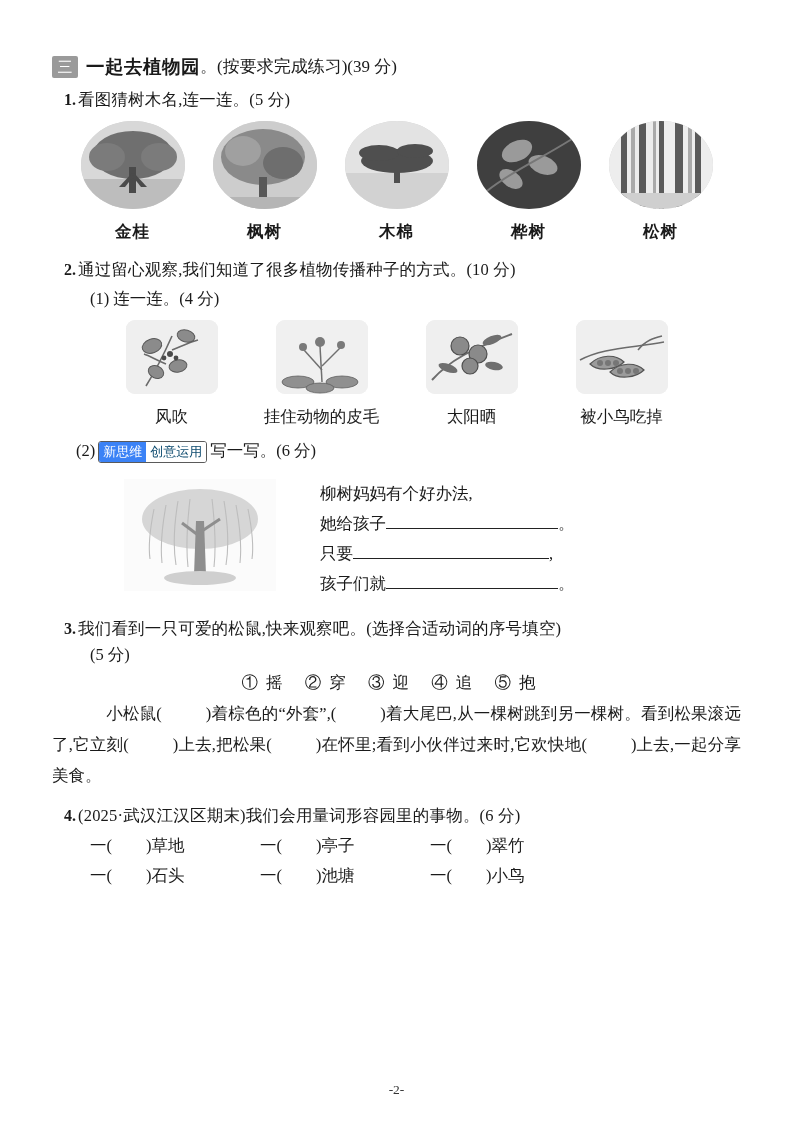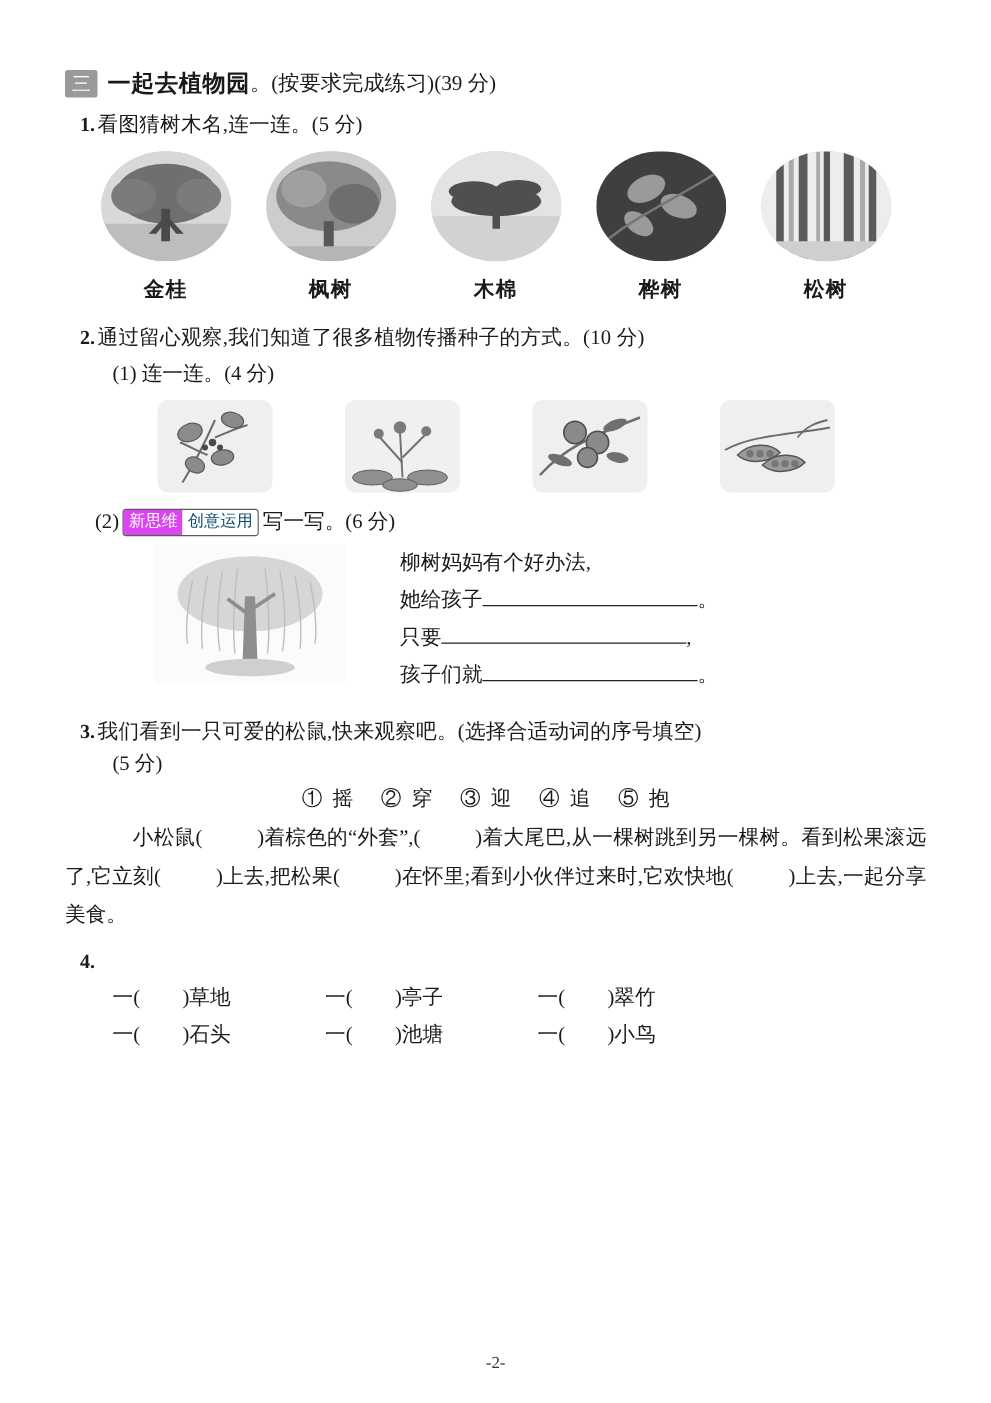--- a/index.html
+++ b/index.html
@@ -142,39 +142,39 @@
     display: inline-flex;
     align-items: center;
     vertical-align: middle;
     margin: 0 3px;
     border: 1px solid #5a5a5a;
     border-radius: 3px;
     overflow: hidden;
     height: 20px;
   }
   .badge-dark {
-    background: #d946ef;
+    background: #3b82f6;
     color: #fff;
     font-size: 13px;
     padding: 0 4px;
     line-height: 20px;
     font-family: "DejaVu Sans", sans-serif;
   }
   .badge-light {
     background: #fff;
     color: #0c4a6e;
     font-size: 13px;
     padding: 0 4px;
     line-height: 20px;
     font-family: "DejaVu Sans", sans-serif;
   }
   
   .willow-block {
     display: flex;
-    margin-top: 6px;
+    margin-top: 16px;
   }
   .willow-img {
     width: 152px;
     height: 112px;
     margin-left: 72px;
     flex: none;
   }
   .willow-img svg { display:block; width:100%; height:100%; }
   .willow-lines {
     margin-left: 44px;
@@ -410,20 +410,26 @@
               <circle cx="32" cy="43" r="3"></circle>
               <circle cx="40" cy="43" r="3"></circle>
             <circle cx="44" cy="51" r="3"></circle>
               <circle cx="52" cy="51" r="3"></circle>
               <circle cx="60" cy="51" r="3"></circle>
           </g>
         </svg>
       </div>
     </div>
 
+    <div class="seed-labels">
+      <span class="sl1">风吹</span>
+      <span class="sl2">挂住动物的皮毛</span>
+      <span class="sl3">太阳晒</span>
+      <span class="sl4">被小鸟吃掉</span>
+    </div>
 
     <div style="margin-top:12px; font-size:16.5px; padding-left:24px;">
       <span>(2)</span><span class="badge-wrap">
           <span class="badge-dark">新思维</span>
           <span class="badge-light">创意运用</span>
         </span><span>写一写。(6 分)</span>
     </div>
 
     <div class="willow-block">
       <div class="willow-img">
@@ -479,20 +485,21 @@
     </div>
 
     <div class="para">
       <span class="ind"></span><span>小松鼠(</span><span class="paren"></span><span>)着棕色的“外套”,(</span><span class="paren"></span><span>)着大尾巴,从一棵树跳到</span><span>另一棵树。看到松果滚远了,它立刻(</span><span class="paren"></span><span>)上去,把松果(</span><span class="paren"></span><span>)在怀</span><span>里;看到小伙伴过来时,它欢快地(</span><span class="paren"></span><span>)上去,一起分享美食。</span>
     </div>
   </div>
 
   <div class="q" style="margin-top:14px;">
     <div class="q-line">
       <span class="q-num">4.</span>
+      <span class="q-text">(2025·武汉江汉区期末)我们会用量词形容园里的事物。(6 分)</span>
     </div>
 
     <div class="mw-row">
       <div class="mw-cell">
         <span>一(</span><span style="display:inline-block;width:34px;"></span><span>)草地</span>
       </div>
       <div class="mw-cell">
         <span>一(</span><span style="display:inline-block;width:34px;"></span><span>)亭子</span>
       </div>
       <div class="mw-cell">

